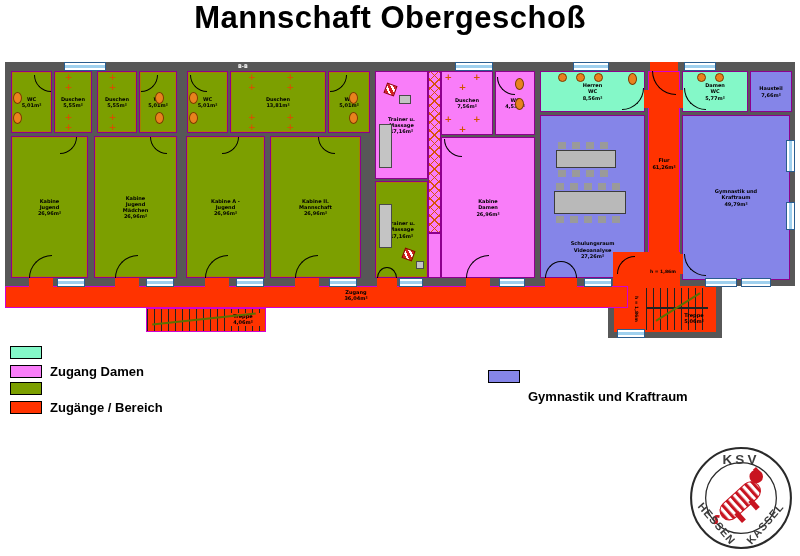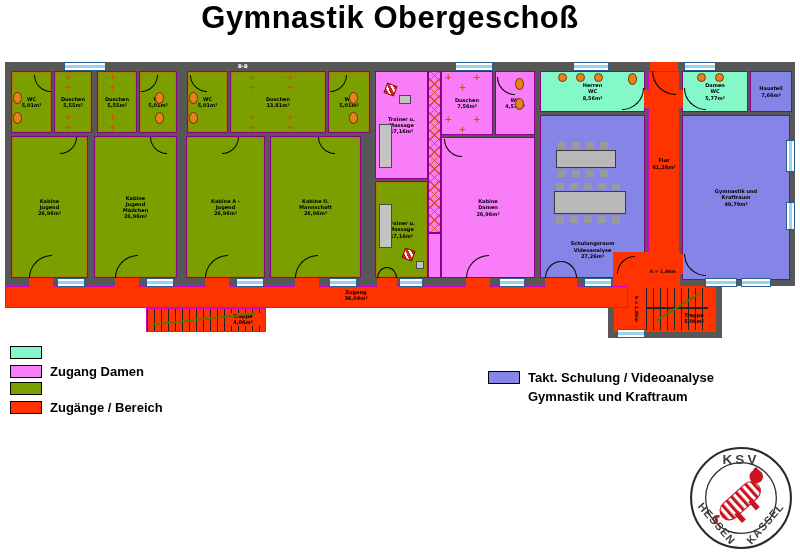--- a/index.html
+++ b/index.html
@@ -70,21 +70,21 @@
   .li { position:absolute; display:flex; align-items:center; }
   .sw { display:inline-block; width:32px; height:13px; border:1px solid #000; }
   .lt { margin-left:8px; font-size:13px; font-weight:bold; color:#000;
         font-family:"Liberation Sans", sans-serif; }
   .lt2 { position:absolute; font-size:13px; font-weight:bold; color:#000;
          font-family:"Liberation Sans", sans-serif; }
 </style>
 </head>
 <body>
 
-<div class="title">Gymnastik Obergeschoß</div>
+<div class="title">Mannschaft Obergeschoß</div>
 
 <div class="abs" style="left:0;top:0;width:800px;height:556px;">
 
   <div class="wall" style="left:5px;top:62px;width:790px;height:224px;"></div>
   <div class="wall" style="left:608px;top:278px;width:114px;height:60px;"></div>
 
   <div class="room g" style="left:11px;top:71px;width:41px;height:62px;">
     <span class="nm">WC</span>
       <span class="ar">5,01m²</span>
     </div>
@@ -298,21 +298,20 @@
 <div class="li" style="left:10px;top:382px;">
   <span class="sw" style="background: rgb(124, 159, 0);"></span>
   </div>
 <div class="li" style="left:10px;top:400px;">
   <span class="sw" style="background: rgb(255, 51, 0);"></span>
   <span class="lt">Zugänge / Bereich</span>
   </div>
 
 <div class="li" style="left:488px;top:370px;">
   <span class="sw" style="background: rgb(133, 133, 232);"></span>
-  <span class="lt">Takt. Schulung / Videoanalyse</span>
   </div>
 <span class="lt2" style="left:528px;top:389px;">Gymnastik und Kraftraum</span>
 
 <svg width="110" height="104" viewBox="0 0 100 100" style="position:absolute;left:686px;top:446px;">
   <defs>
     <pattern id="lionstripes" width="6" height="20" patternUnits="userSpaceOnUse">
       <rect width="6" height="20" fill="#c81420"></rect>
       <rect x="3" width="3" height="20" fill="#ffffff"></rect>
     </pattern>
   </defs>

